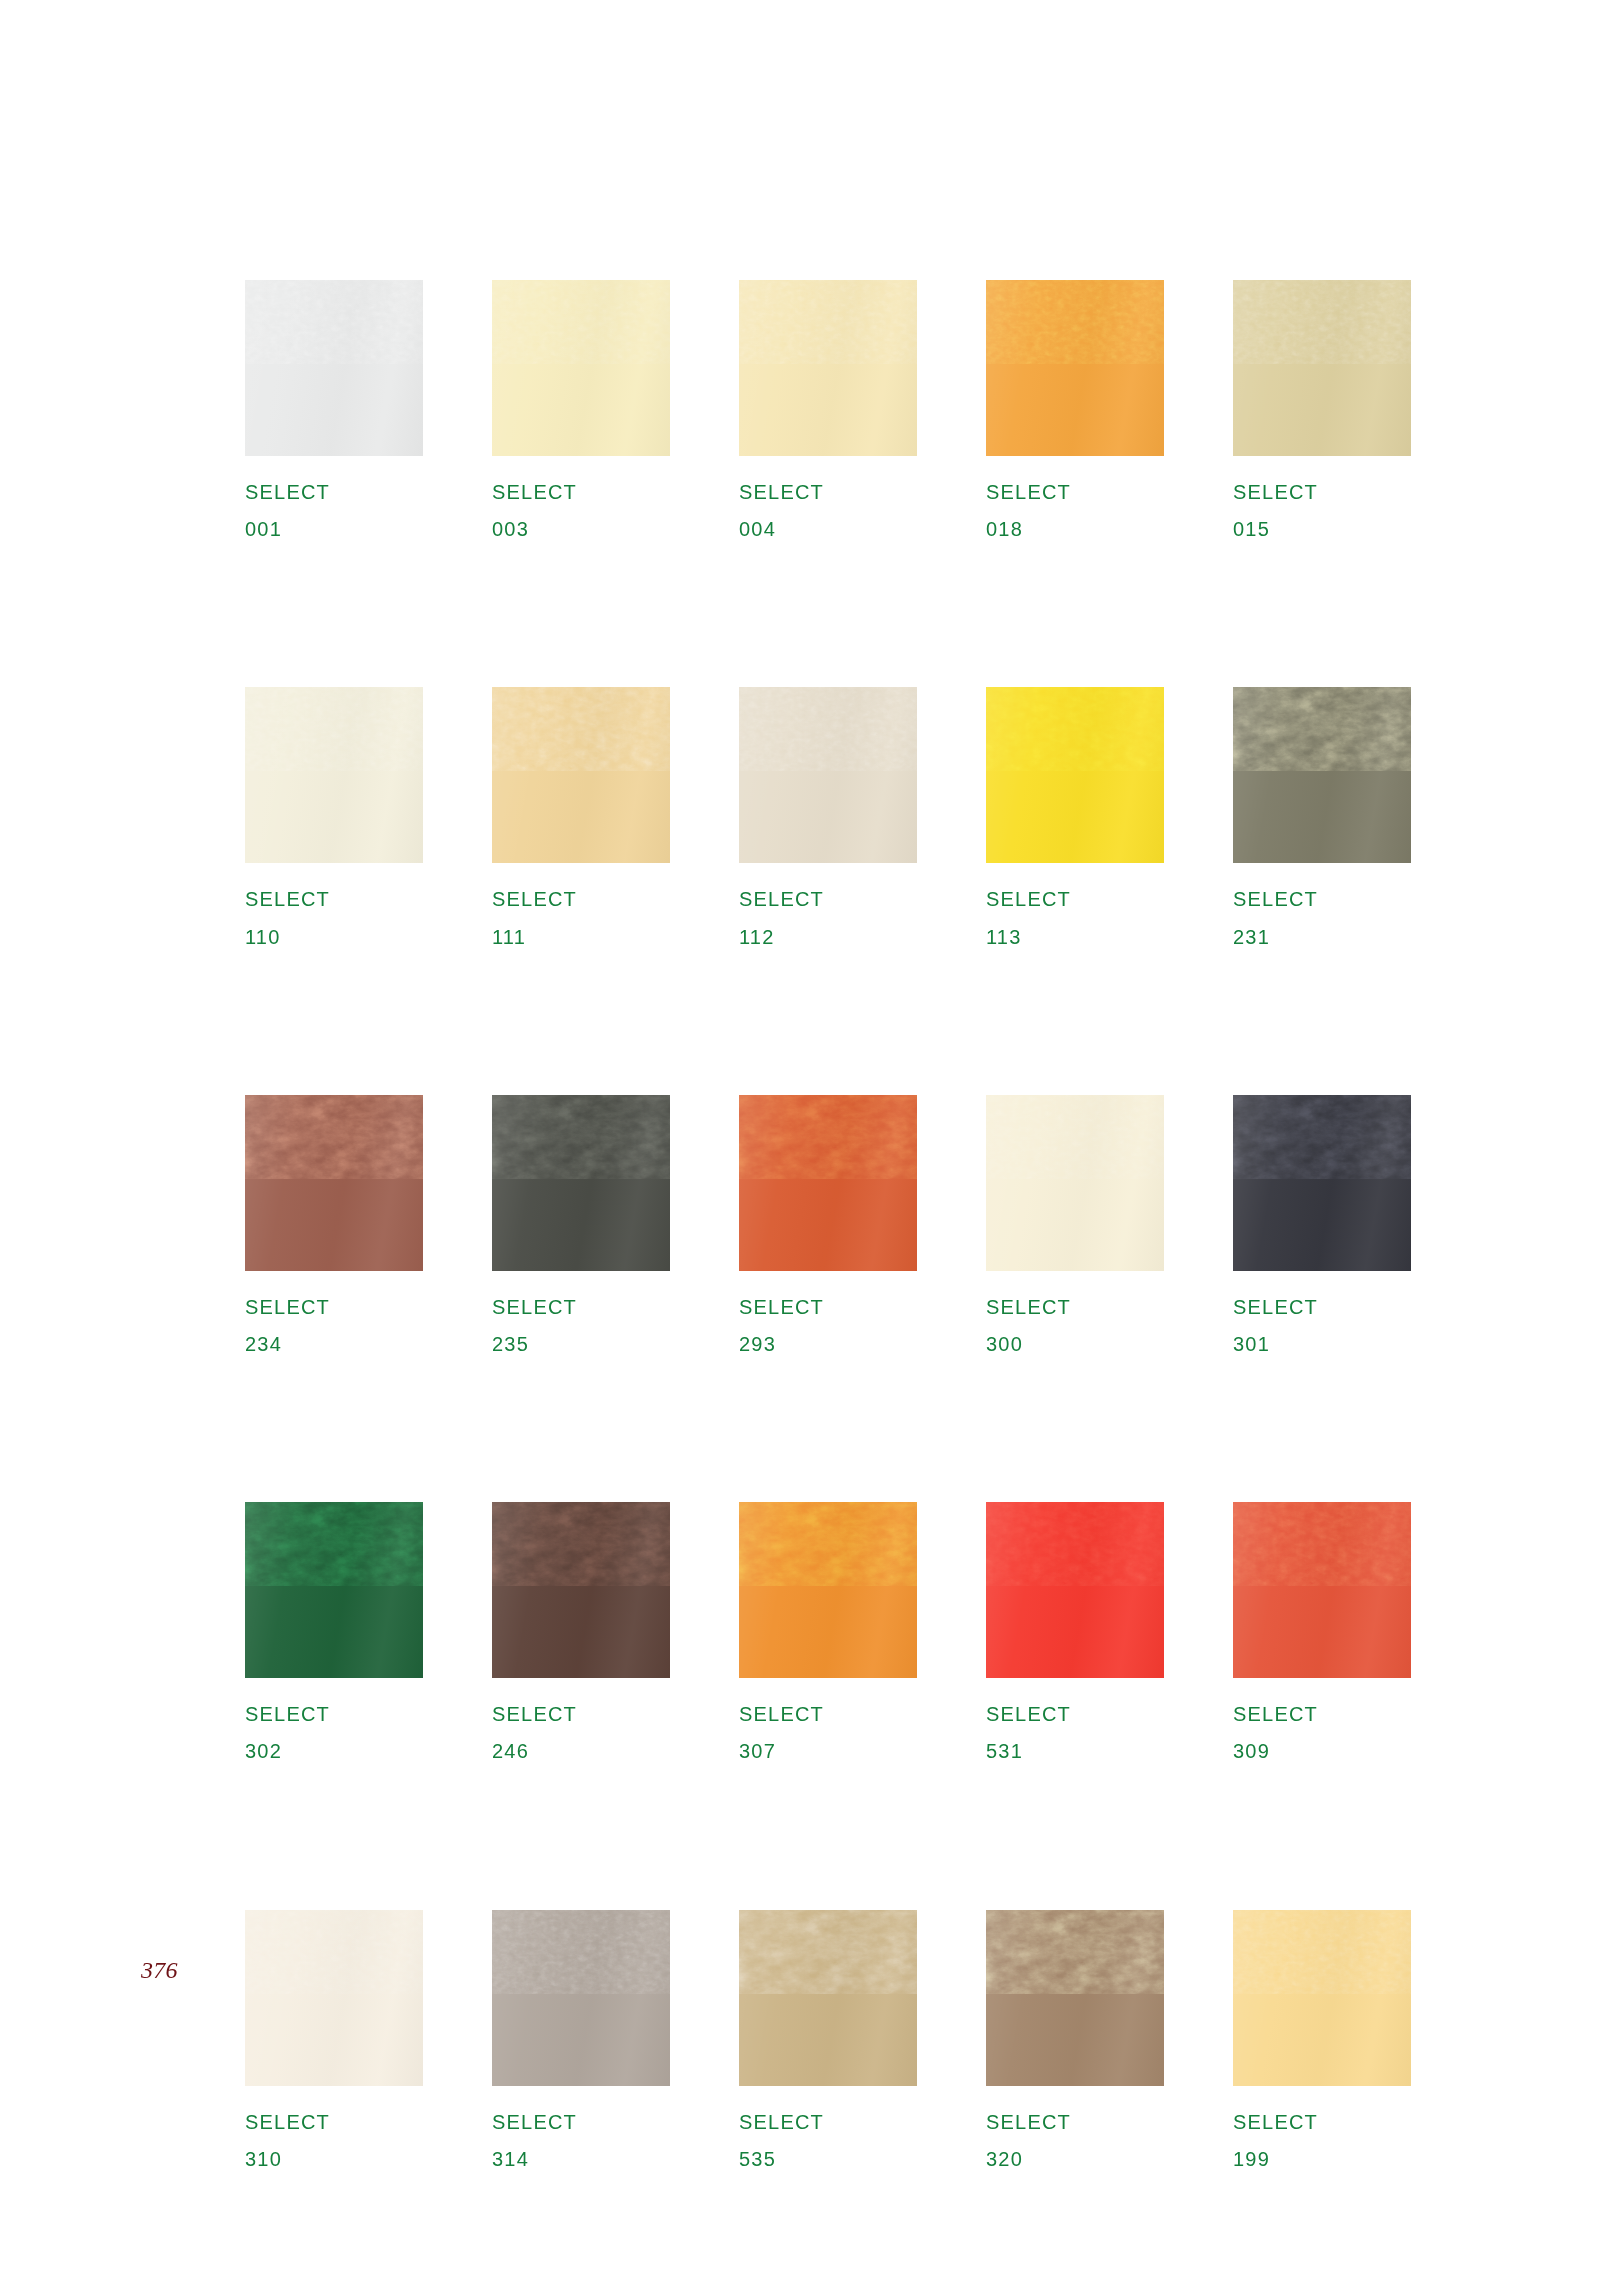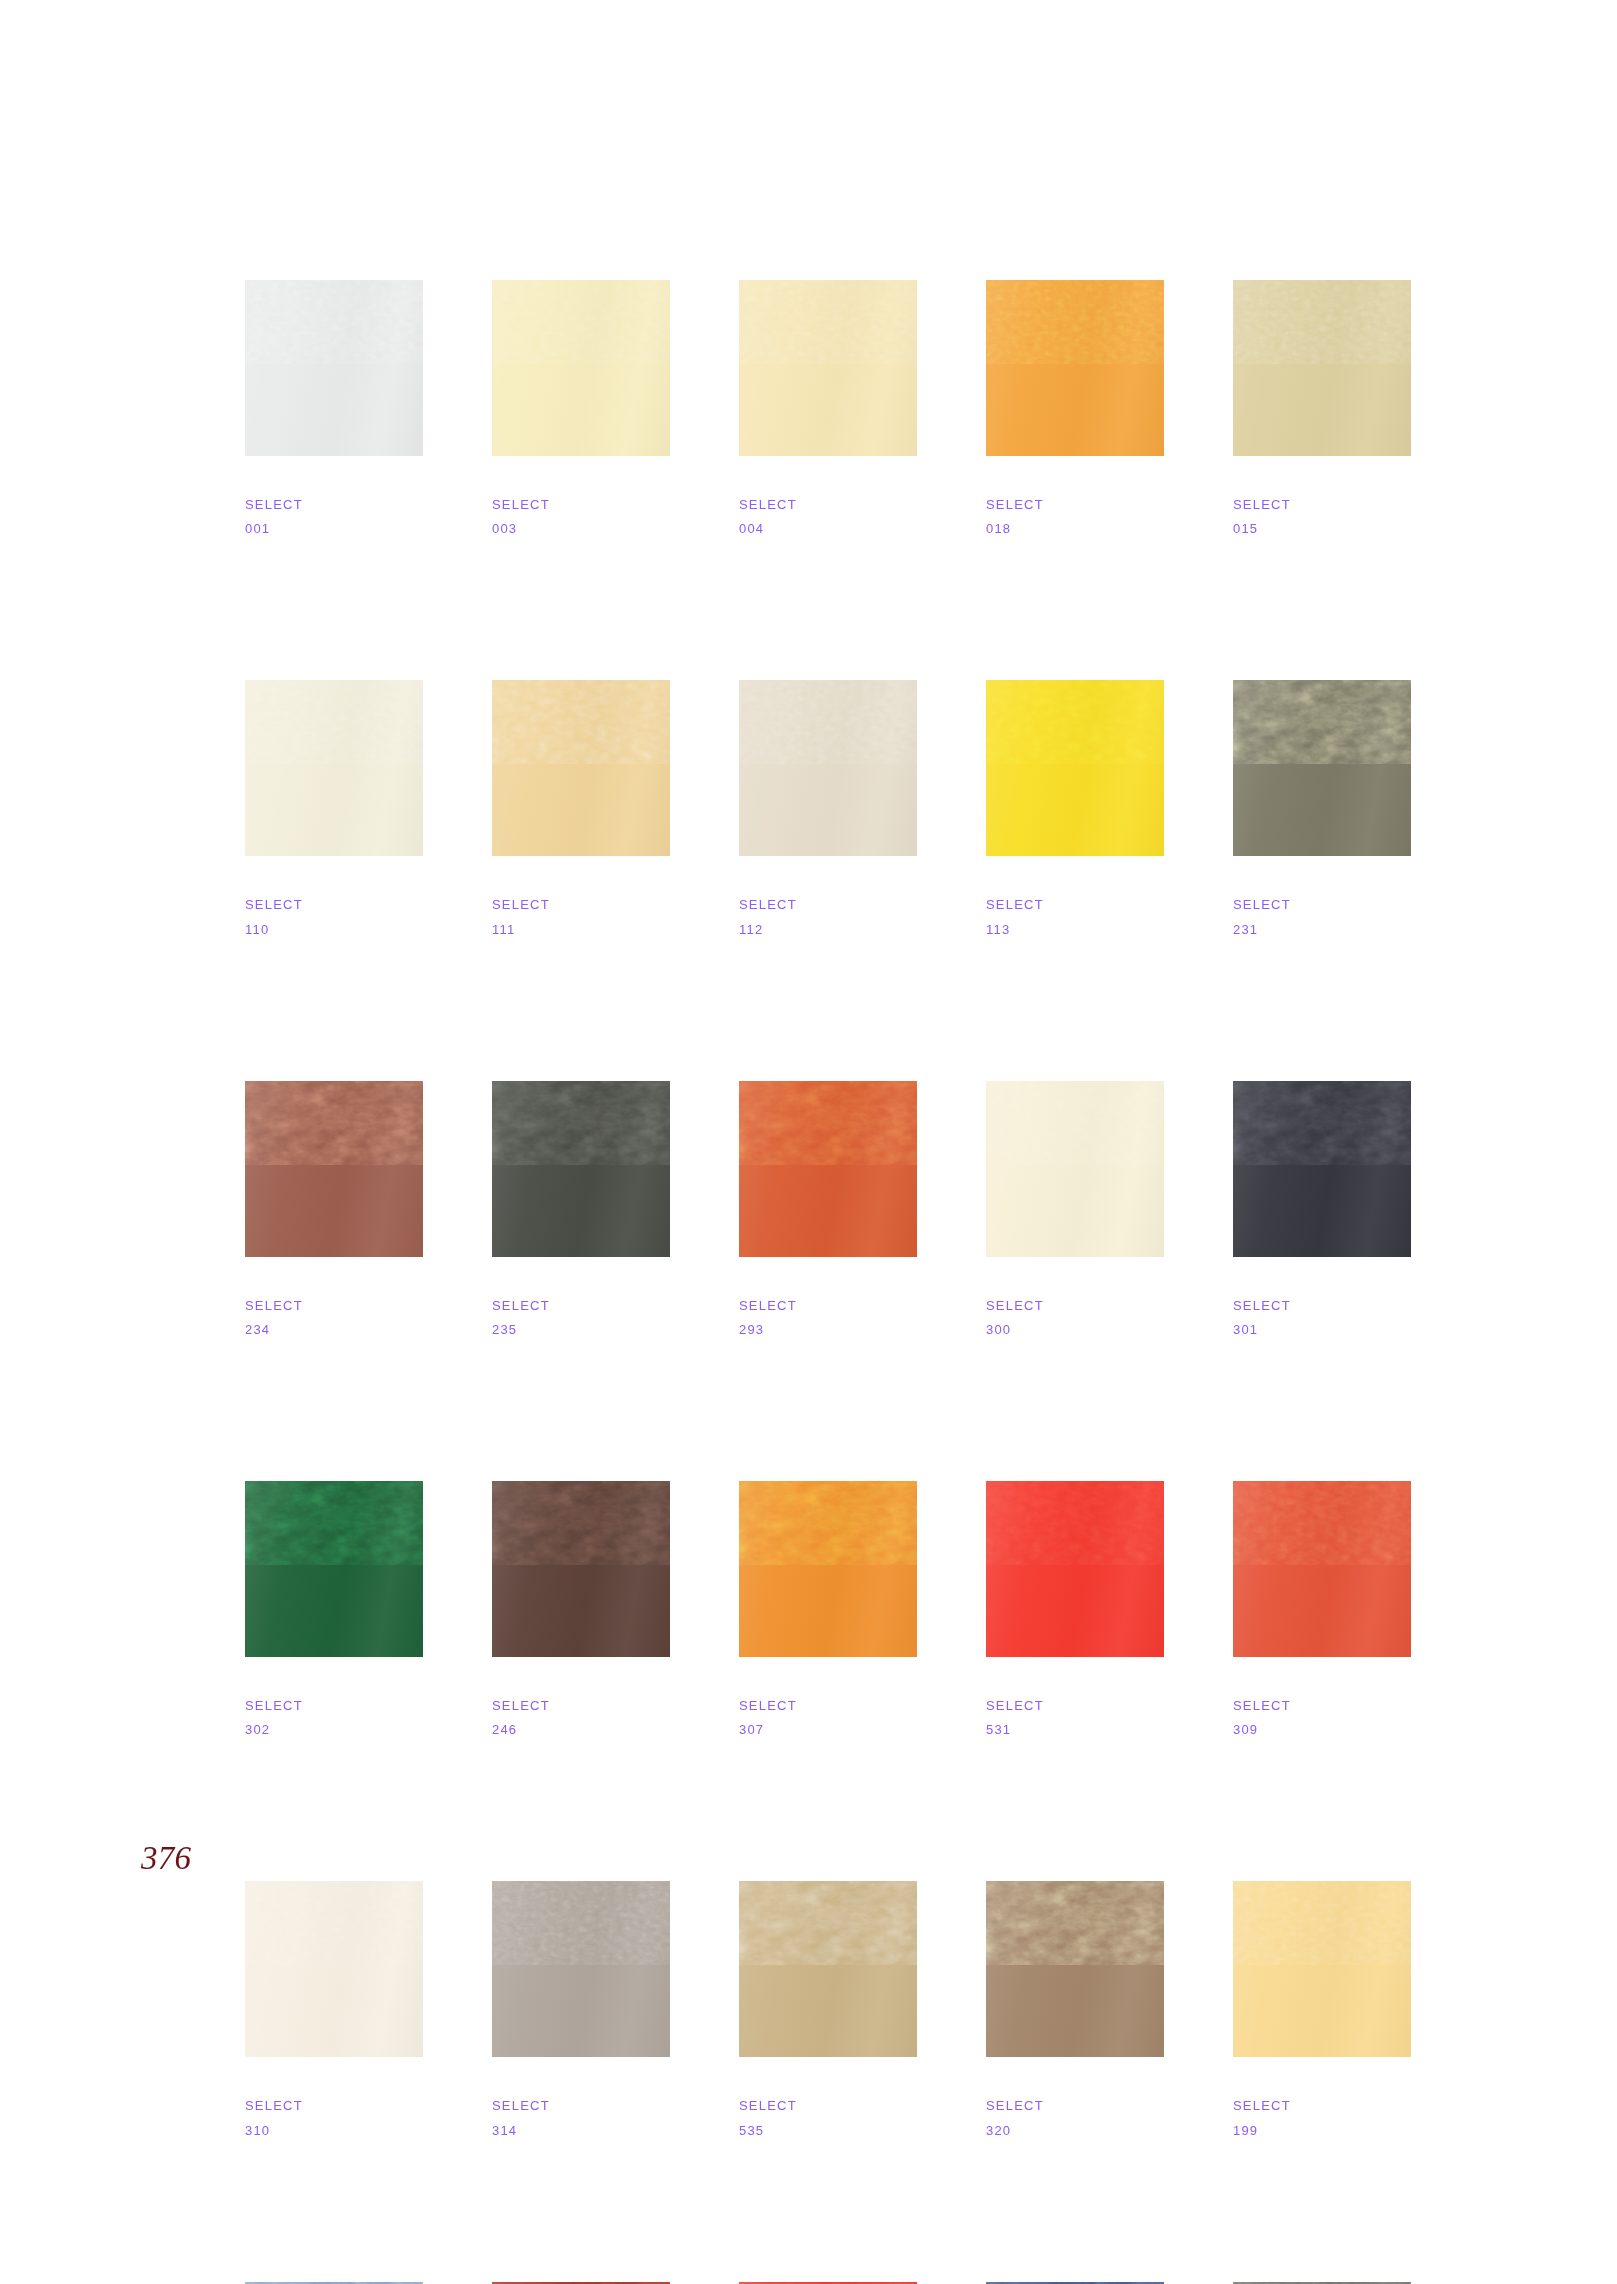--- a/index.html
+++ b/index.html
@@ -45,24 +45,24 @@
     font-size: 14.3px;
     color: #9a9a9a;
     letter-spacing: 4.9px;
     white-space: nowrap;
   }
 
   
   .folio {
     position: absolute;
     left: 141px;
-    top: 1840px;
+    top: 1957px;
     font-family: "Liberation Serif", "DejaVu Serif", serif;
     font-style: italic;
-    font-size: 33px;
+    font-size: 24px;
     color: #6e1216;
     letter-spacing: 0.3px;
   }
 
   
   .grid {
     position: absolute;
     left: 245px;
     top: 280px;
     width: 1166px;
@@ -98,23 +98,23 @@
     background:
       linear-gradient(100deg,
         rgba(255,255,255,0.13) 0%,
         rgba(255,255,255,0.03) 26%,
         rgba(0,0,0,0.015) 55%,
         rgba(255,255,255,0.06) 78%,
         rgba(0,0,0,0.03) 100%);
   }
 
   .caption {
-    margin-top: 37px;
-    font-size: 13px;
-    color: #8b5cf6;
+    margin-top: 18px;
+    font-size: 20px;
+    color: #15803d;
     letter-spacing: 1.2px;
     line-height: 1.86;
   }
   .caption .code { display: block; }
 
   svg.defs-only { position: absolute; width: 0; height: 0; }
 </style>
 </head>
 <body>
 

